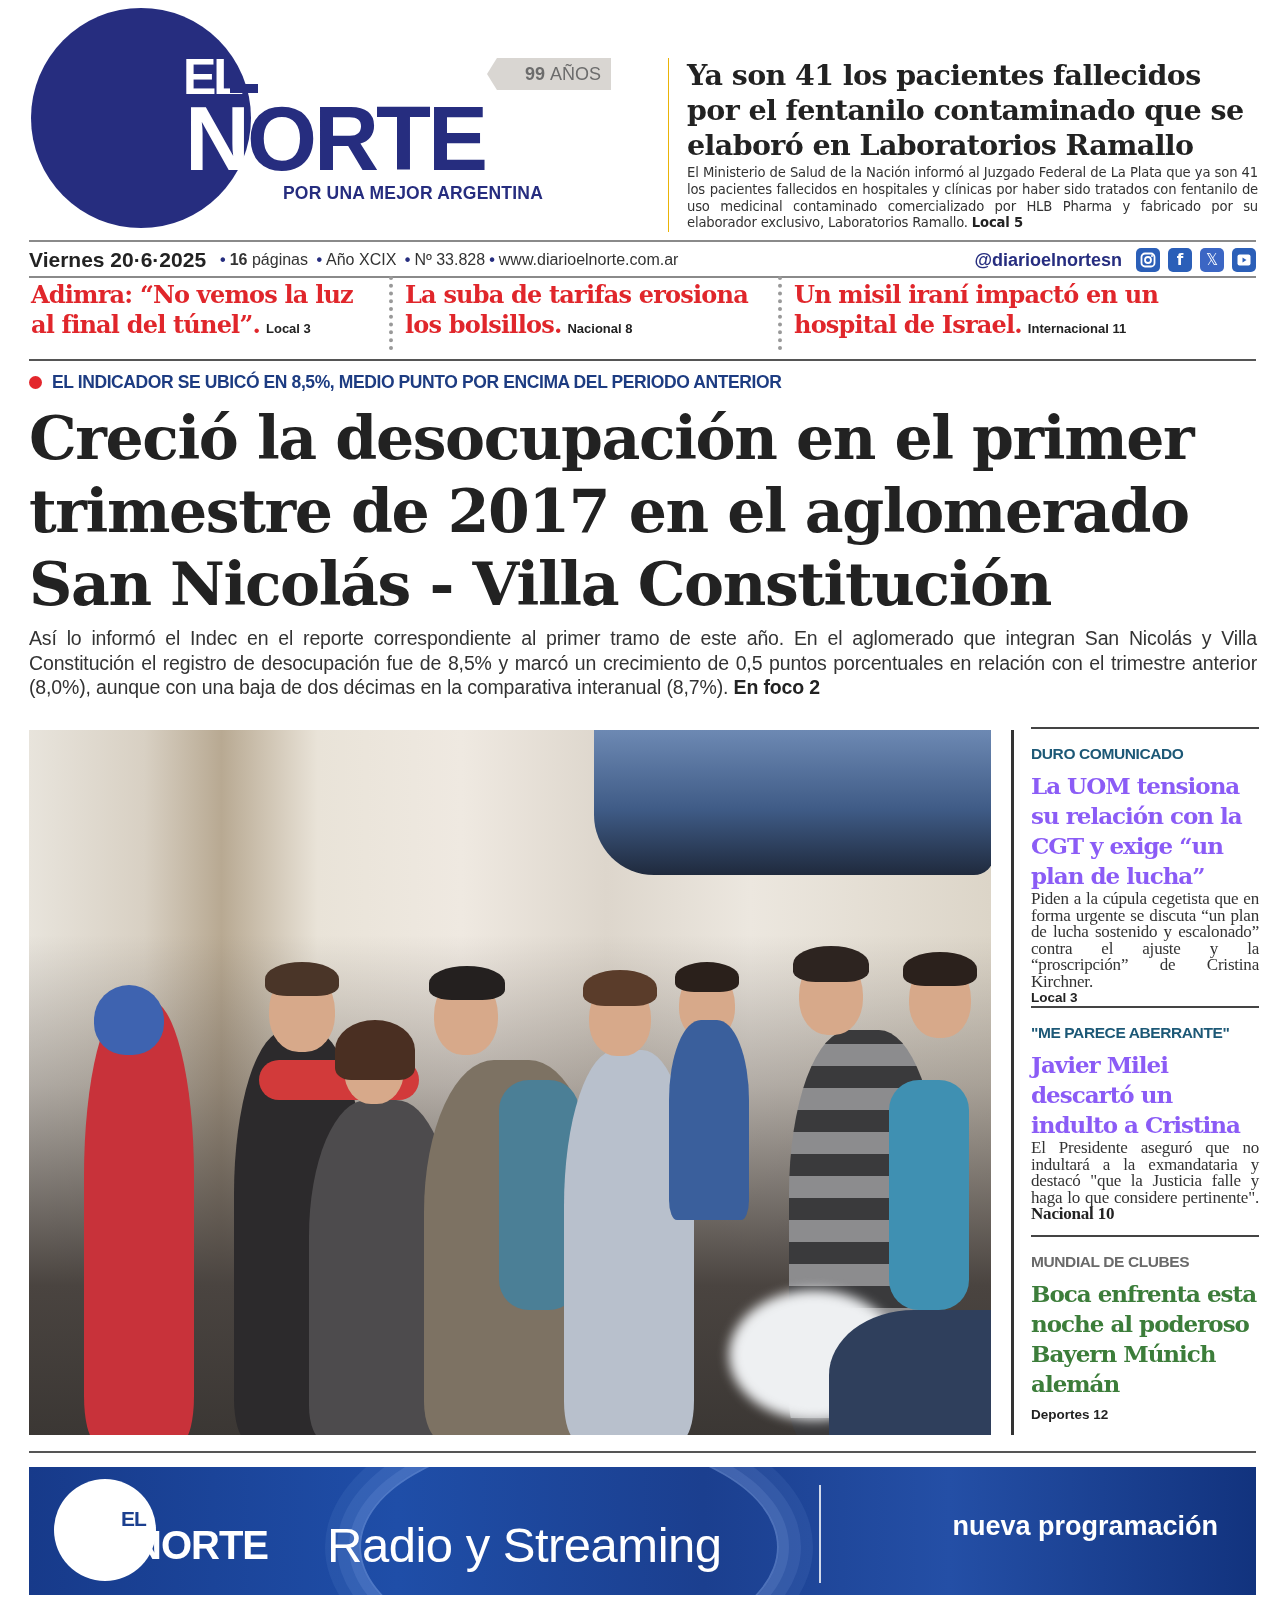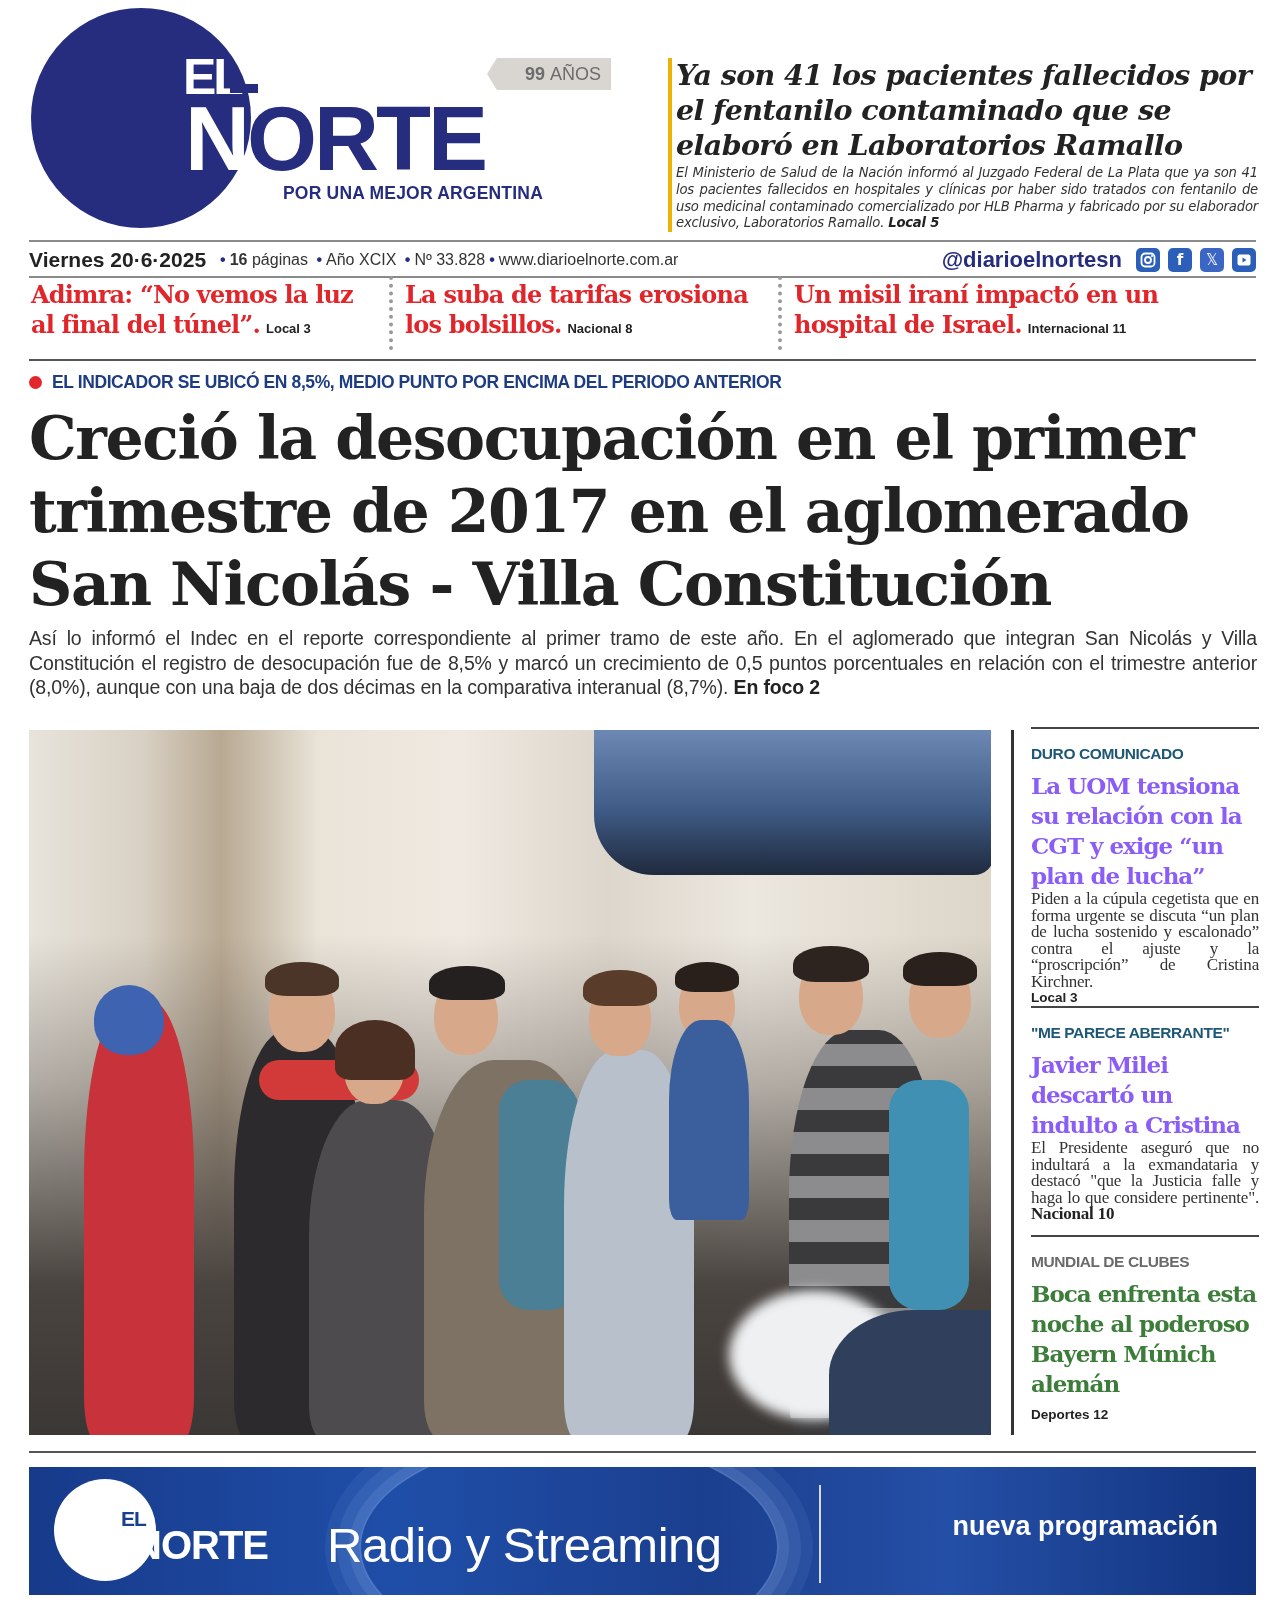--- a/index.html
+++ b/index.html
@@ -10,34 +10,34 @@
   .masthead { position: absolute; left: 0; top: 0; width: 660px; height: 235px; }
   .logo-circle { position: absolute; left: 31px; top: 8px; width: 220px; height: 220px; border-radius: 50%; background: #262d7f; }
   .logo-el { position: absolute; left: 183px; top: 52px; font-family: "Liberation Sans", sans-serif; font-weight: 900; font-size: 50px; letter-spacing: -3px; color: #fff; line-height: 1; }
   .logo-el-bar { position: absolute; left: 230px; top: 84px; width: 28px; height: 9px; background: #262d7f; }
   .logo-norte { position: absolute; left: 185px; top: 94px; font-family: "Liberation Sans", sans-serif; font-weight: 900; font-size: 90px; line-height: 1; color: #262d7f; letter-spacing: -3px; }
   .logo-norte .n-white { color: #fff; }
   .anios-badge { position: absolute; left: 487px; top: 58px; width: 124px; height: 32px; background: #d9d6d2; clip-path: polygon(8% 0, 100% 0, 100% 100%, 8% 100%, 0 50%); display: flex; align-items: center; justify-content: flex-end; padding-right: 10px; font-family: "Liberation Sans", sans-serif; font-size: 18px; color: #6c6c6c; }
   .anios-badge b { font-weight: 900; margin-right: 5px; }
   .tagline { position: absolute; left: 283px; top: 183px; font-family: "Liberation Sans", sans-serif; font-weight: 700; font-size: 17.5px; color: #262d7f; letter-spacing: 0.2px; }
 
-  .top-story { position: absolute; left: 668px; top: 58px; width: 590px; border-left: 4px solid #eab308; padding-left: 4px; font-style: italic; }
+  .top-story { position: absolute; left: 668px; top: 58px; width: 590px; border-left: 1px solid #eab308; padding-left: 18px; }
   .top-story h2 { font-family: "DejaVu Serif", serif; font-weight: 700; font-size: 28.5px; line-height: 35px; color: #222; letter-spacing: -0.6px; }
   .top-story p { font-family: "DejaVu Sans", sans-serif; font-size: 13.2px; line-height: 16.8px; color: #333; margin-top: 2px; text-align: justify; letter-spacing: -0.2px; }
   .top-story p b { color: #222; }
 
   
   .rule { position: absolute; left: 29px; width: 1227px; height: 2px; background: #8a8a8a; }
   .dateline { position: absolute; left: 29px; top: 245px; width: 1227px; height: 30px; display: flex; align-items: center; }
   .dateline .date { font-family: "Liberation Sans", sans-serif; font-weight: 700; font-size: 21px; color: #222; }
   .dateline .meta { font-family: "Liberation Sans", sans-serif; font-size: 16px; color: #333; margin-left: 10px; }
   .dateline .meta .dot { color: #262d7f; font-weight: 700; margin: 0 4px; }
   .dateline .meta b { font-weight: 700; }
   .social { margin-left: auto; display: flex; align-items: center; gap: 8px; }
-  .social .handle { font-family: "Liberation Sans", sans-serif; font-weight: 700; font-size: 22px; color: #262d7f; margin-right: 6px; }
+  .social .handle { font-family: "Liberation Sans", sans-serif; font-weight: 700; font-size: 18px; color: #262d7f; margin-right: 6px; }
   .soc-icon { width: 24px; height: 24px; border-radius: 5px; background: #2b5fb8; color: #fff; display: flex; align-items: center; justify-content: center; font-family: "DejaVu Sans", sans-serif; font-weight: 700; font-size: 15px; }
   .soc-icon.x { background: #3b66c4; font-weight: 400; }
 
   
   .secondary { position: absolute; left: 29px; top: 280px; width: 1227px; height: 72px; display: flex; }
   .sec-item { flex: 1; padding: 0 0 0 2px; font-family: "DejaVu Serif", serif; font-weight: 700; font-size: 24px; line-height: 30px; color: #e0262b; letter-spacing: -0.8px; }
   .sec-item .ref { font-family: "Liberation Sans", sans-serif; font-size: 13px; color: #222; letter-spacing: 0; font-weight: 700; margin-left: 6px; }
   .sec-sep { width: 24px; position: relative; }
   .sec-sep::before { content: ""; position: absolute; left: 10px; top: -4px; height: 74px; border-left: 4px dotted #999; }
   .sec-item:nth-child(1) { max-width: 350px; }

